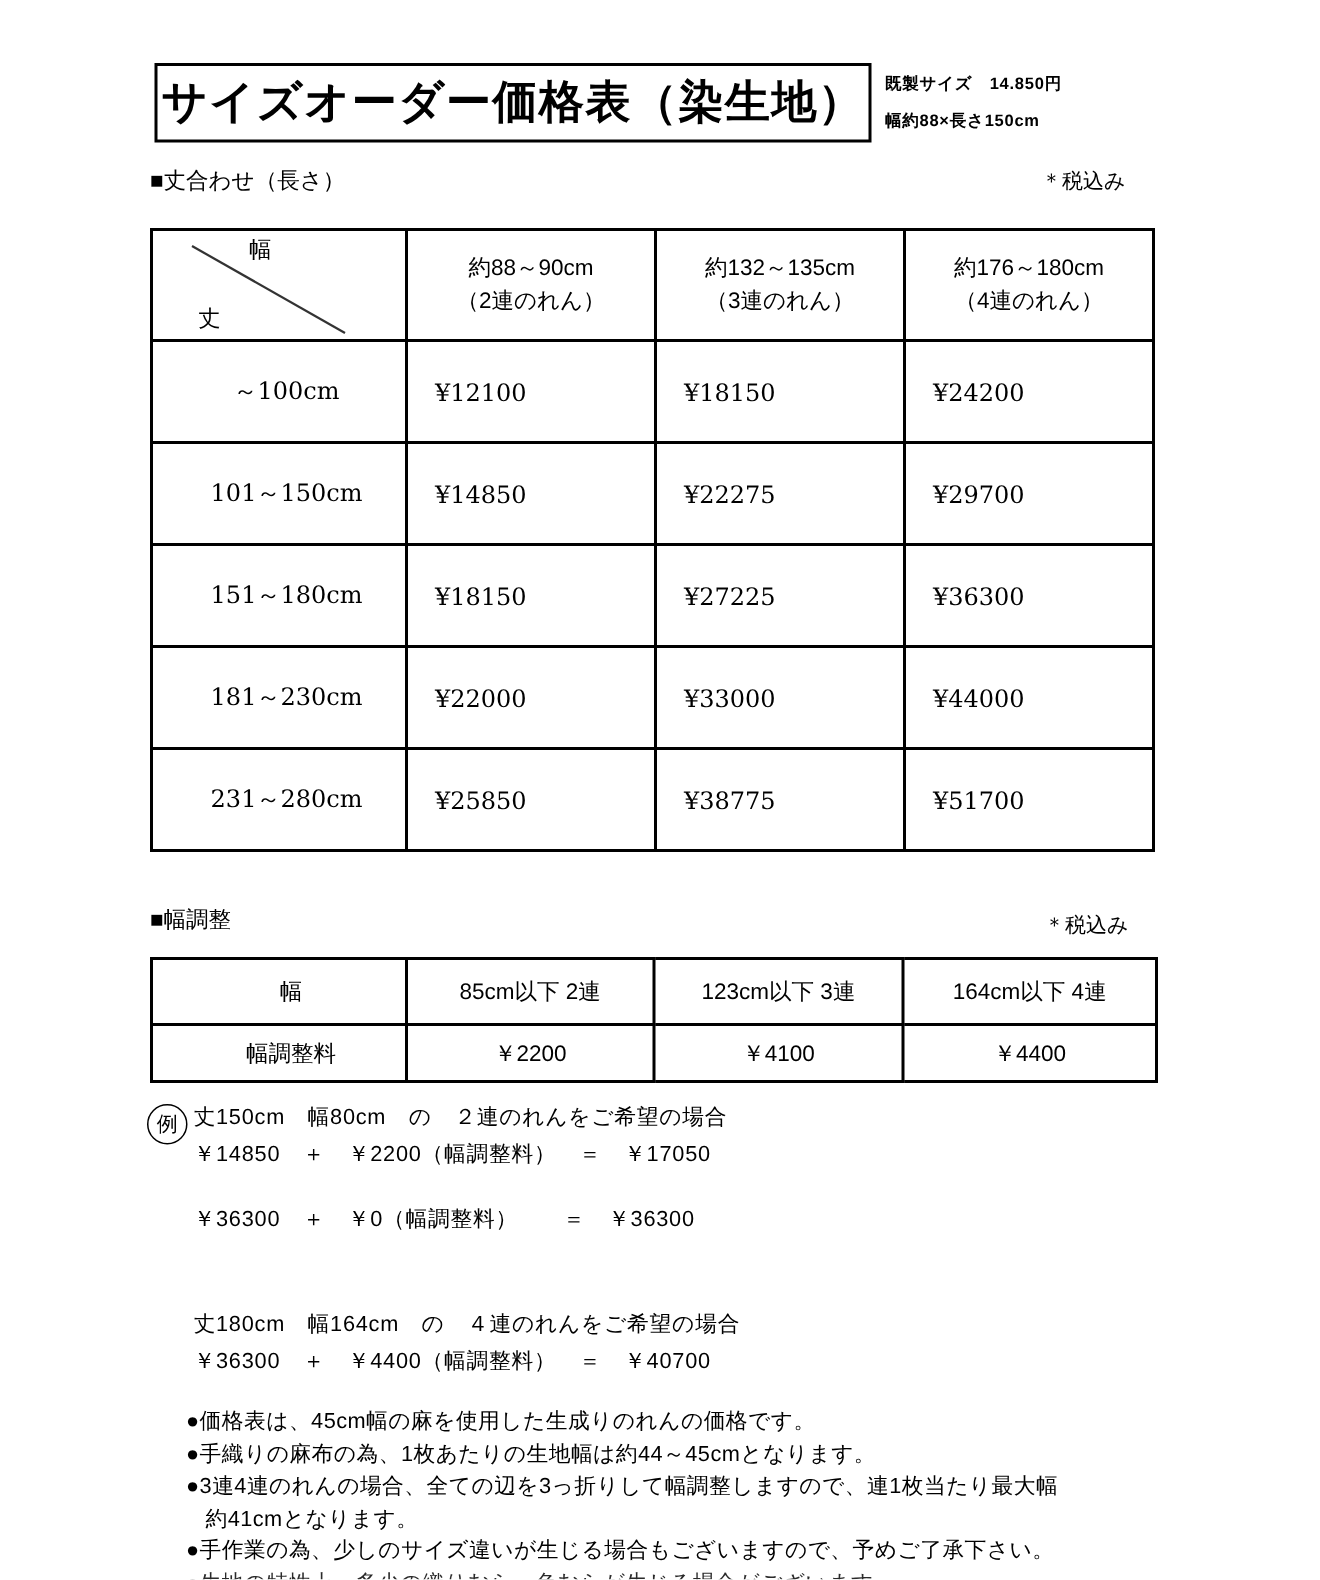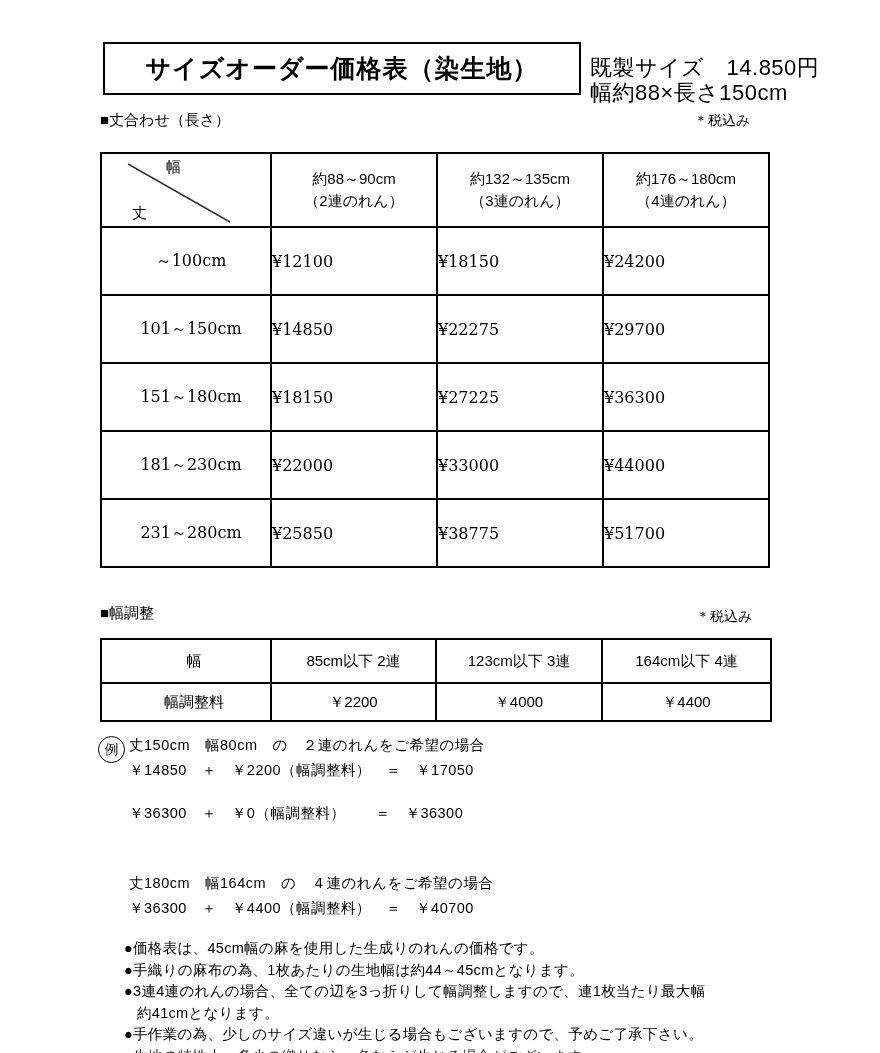--- a/index.html
+++ b/index.html
@@ -6,23 +6,23 @@
   .page{
     position:relative;width:880px;height:1053px;background:#ffffff;
     font-family:"Liberation Sans","DejaVu Sans",sans-serif;color:#000;
     overflow:hidden;
   }
   
   .title-box{
     position:absolute;left:103px;top:42px;width:474px;height:49px;
     border:2px solid #000;display:flex;align-items:center;justify-content:center;
   }
-  .title-box span{font-size:25px;font-weight:bold;letter-spacing:1px;white-space:nowrap;}
+  .title-box span{font-size:30px;font-weight:bold;letter-spacing:1px;white-space:nowrap;}
   .hdr-right{
-    position:absolute;left:590px;top:55px;font-weight:normal;font-size:22px;
+    position:absolute;left:590px;top:44px;font-weight:bold;font-size:11px;
     line-height:25px;white-space:nowrap;letter-spacing:0.5px;
   }
   
   .sec-label{position:absolute;font-size:15px;white-space:nowrap;}
   .tax-note{position:absolute;font-size:14px;white-space:nowrap;}
   #sec1{left:100px;top:111px;}
   #tax1{left:694px;top:112px;}
   #sec2{left:100px;top:604px;}
   #tax2{left:696px;top:608px;}
   
@@ -30,21 +30,21 @@
   .len-table{position:absolute;left:100px;top:152px;width:668px;}
   .len-table td{
     border:2px solid #000;text-align:center;vertical-align:middle;
     font-size:15px;padding:0;background:#fff;
   }
   .len-table tr.hdr td{height:72px;line-height:22px;}
   .len-table tr.data td{height:66px;}
   .col-hdr .blk{display:inline-block;text-align:center;}
   .len-table td.rowlabel{font-family:"DejaVu Serif","Liberation Serif",serif;font-size:16px;padding-left:10px;}
   .len-table td.price{
-    text-align:left;padding-left:0;
+    text-align:left;padding-left:18px;
     font-family:"DejaVu Serif","Liberation Serif",serif;font-size:16px;
   }
   
   td.corner{position:relative;}
   td.corner svg{position:absolute;left:0;top:0;}
   .corner .w-lbl{position:absolute;left:64px;top:2px;font-size:15px;}
   .corner .l-lbl{position:absolute;left:30px;top:48px;font-size:15px;}
   
   .w-table{position:absolute;left:100px;top:638px;width:670px;}
   .w-table td{border:2px solid #000;font-size:15px;vertical-align:middle;background:#fff;padding:0;}
@@ -158,21 +158,21 @@
     <tbody>
         <tr class="r1">
       <td class="lft">幅</td>
       <td>85cm以下  2連</td>
       <td>123cm以下  3連</td>
       <td>164cm以下  4連</td>
     </tr>
     <tr class="r2">
       <td class="lft">幅調整料</td>
       <td>￥2200</td>
-      <td>￥4000</td>
+      <td>￥4100</td>
       <td>￥4400</td>
     </tr>
   </tbody>
     </table>
 
   <div class="ex-badge">
     <span>例</span>
   </div>
   <div id="ex1" class="ex">
     <div>丈150cm　幅80cm　の　２連のれんをご希望の場合</div>

